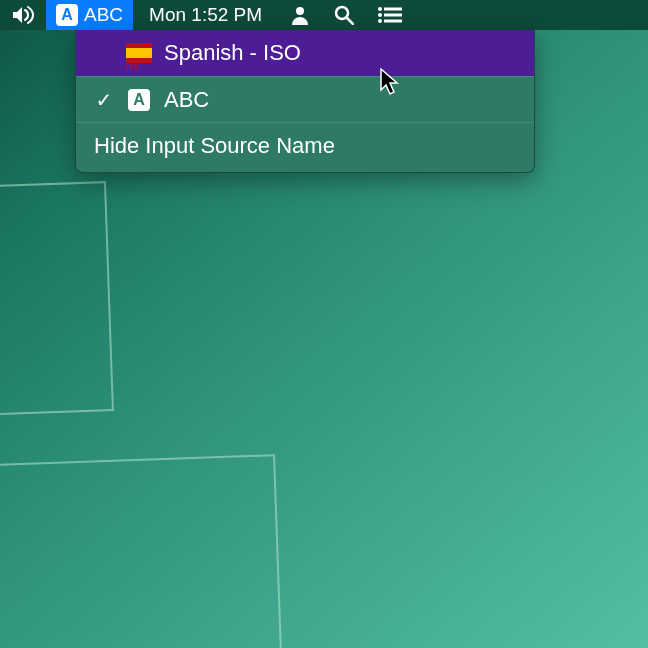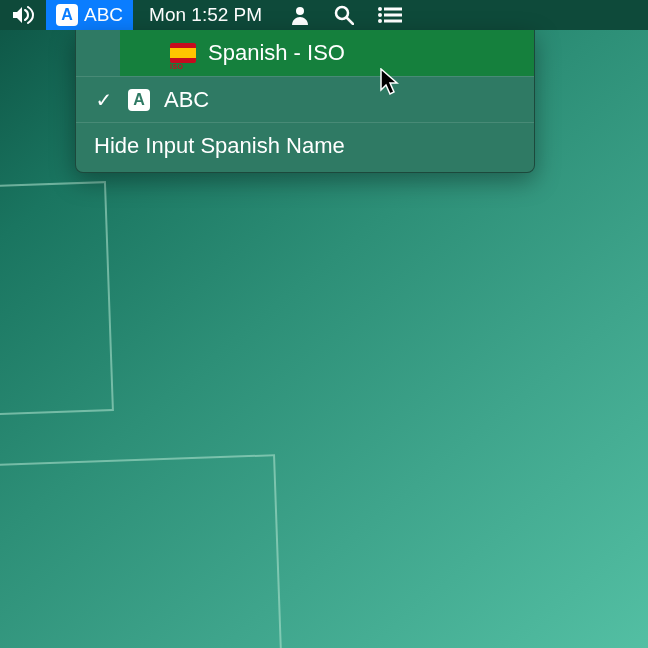--- a/index.html
+++ b/index.html
@@ -97,22 +97,21 @@
       align-items: center;
       height: 46px;
       padding: 0 14px 0 18px;
       color: #fff;
       font-size: 22px;
       gap: 12px;
       border-top: 1px solid rgba(255,255,255,0.12);
     }
     .menu-item:first-child { border-top: none; }
     .menu-item.highlight {
-      background: #15803d;
-      margin-left: 44px;
+      background: #4c1d95;
     }
     .check-slot {
       width: 20px;
       display: flex;
       justify-content: center;
       font-size: 20px;
     }
     .flag-es {
       width: 26px;
       height: 20px;
@@ -208,21 +207,21 @@
 
   <div class="menu-item">
     <span class="check-slot">✓</span>
     <span class="item-icon-slot">
       <span class="a-icon green">A</span>
     </span>
     <span class="item-label">ABC</span>
   </div>
 
   <div class="menu-item">
-    <span class="item-label" style="padding-left:0">Hide Input Spanish Name</span>
+    <span class="item-label" style="padding-left:0">Hide Input Source Name</span>
   </div>
 
 </div>
 
 <div class="cursor">
   <svg width="22" height="28" viewBox="0 0 22 28">
     <path d="M1 1 L1 22 L6 17 L10 26 L14 24 L10 15 L17 15 Z" fill="#000" stroke="#fff" stroke-width="1.5"></path>
   </svg>
 </div>
 

